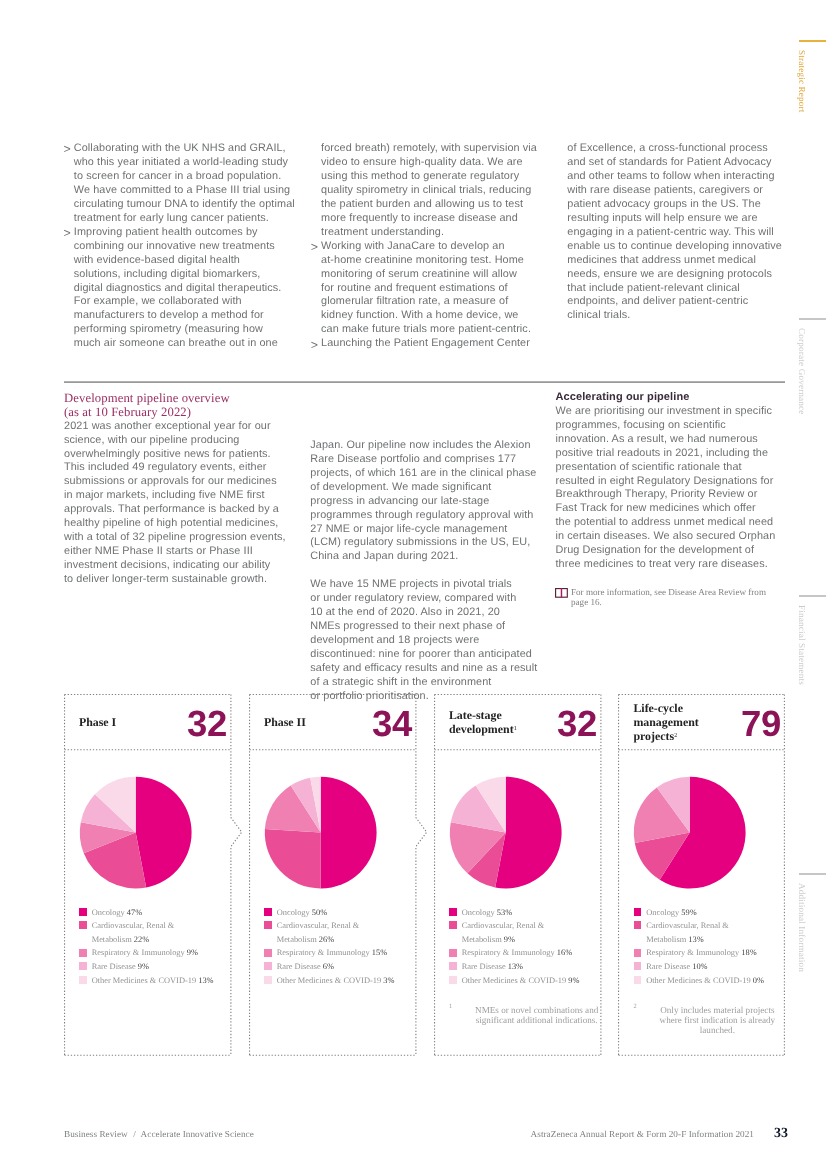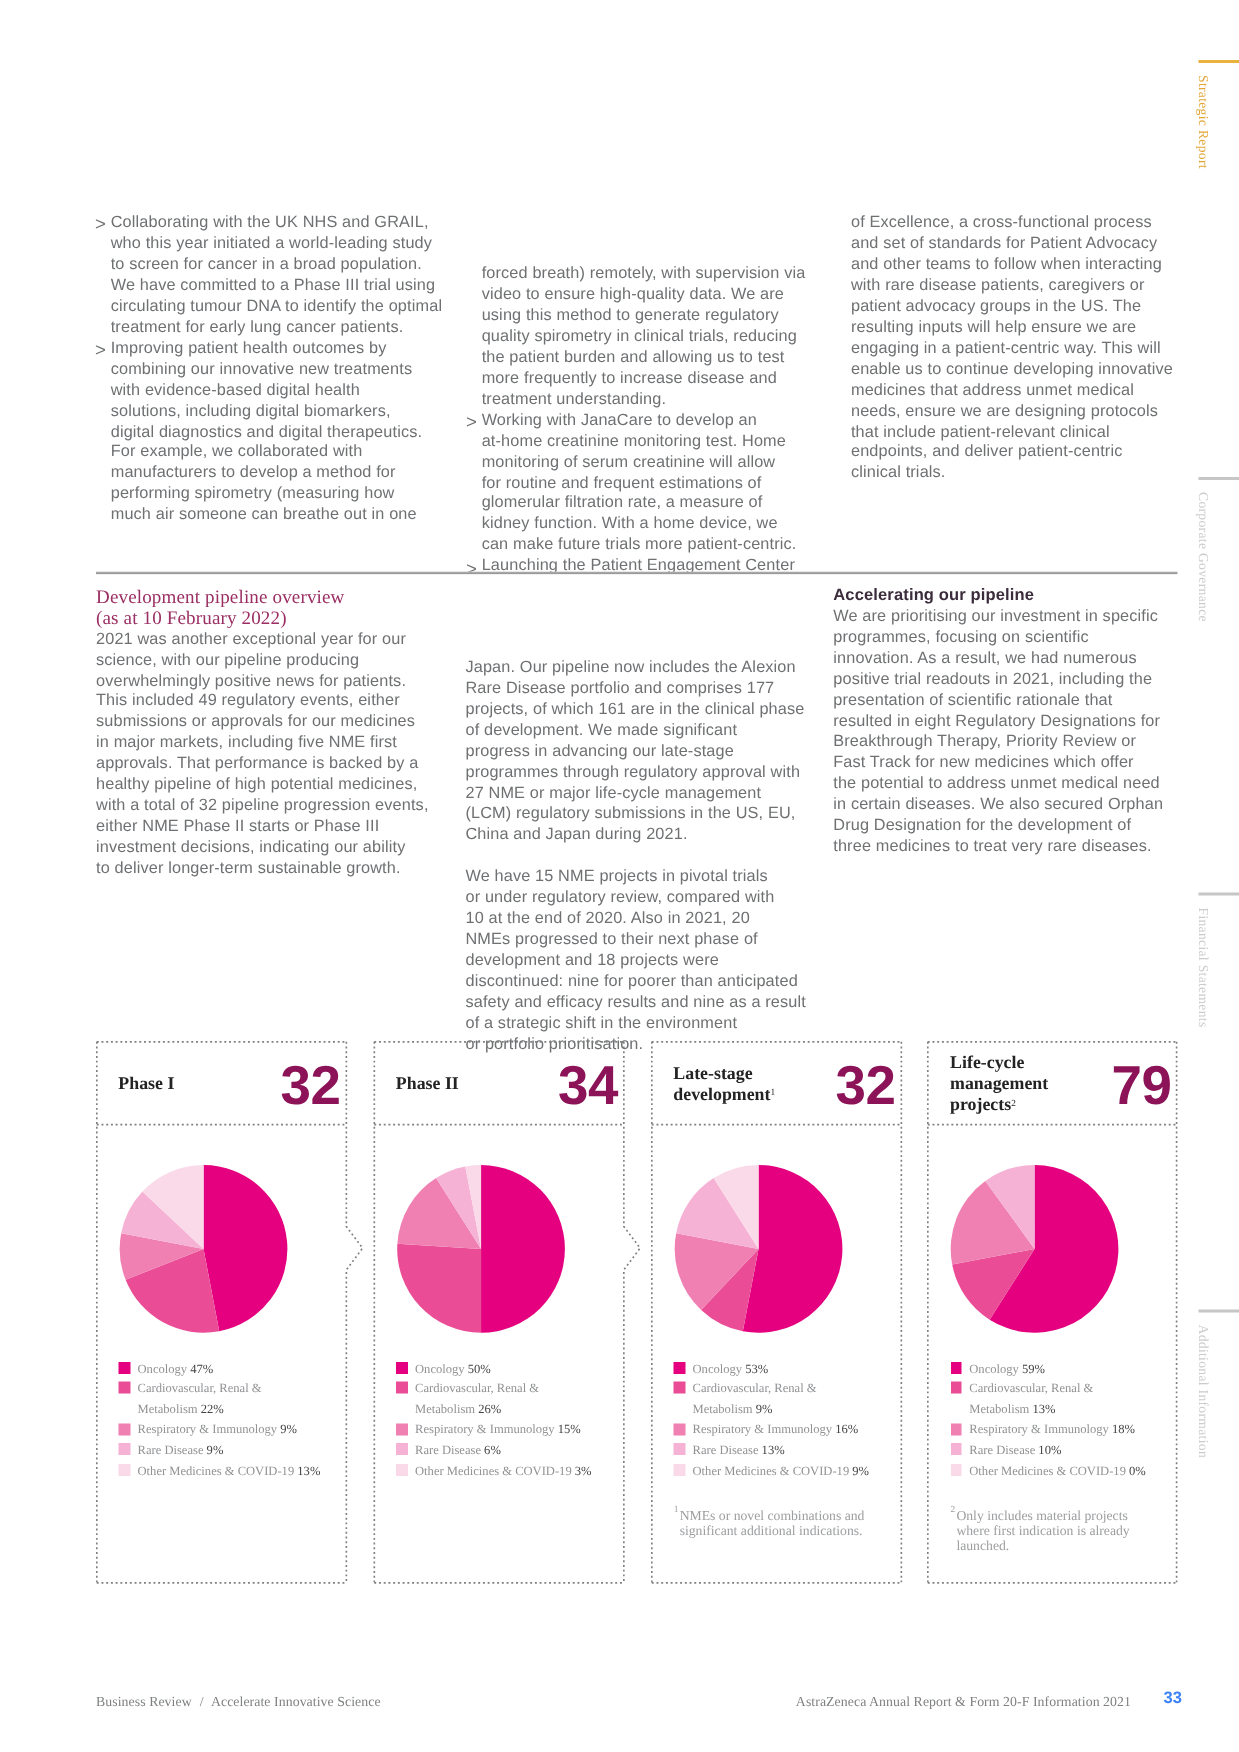--- a/index.html
+++ b/index.html
@@ -37,26 +37,26 @@
   .sup{font-size:6.2px;vertical-align:0.45em;font-weight:normal;}
   .card-title{position:absolute;font-family:"Liberation Serif",serif;font-weight:bold;font-size:11.9px;-webkit-text-stroke:0px;line-height:14.05px;color:#232323;white-space:nowrap;}
   .card-num{position:absolute;font-family:"Liberation Sans",sans-serif;font-weight:700;font-size:36.5px;line-height:36.5px;color:#8C1357;letter-spacing:-0.3px;}
   .legend{position:absolute;font-family:"Liberation Serif",serif;font-size:8.4px;color:#919294;}
   .legend .row{position:relative;height:13.6px;line-height:16.6px;padding-left:12.6px;white-space:nowrap;}
   .legend .rw{padding-left:12.6px;}
   .legend .sw{position:absolute;left:0;top:3.2px;width:7.7px;height:7.9px;}
   .legend b{color:#414244;font-weight:normal;}
   .fn{position:absolute;font-family:"Liberation Serif",serif;font-size:9.15px;line-height:10.15px;color:#9d9ea0;}
   .fn .m{position:absolute;left:0;top:-2.8px;font-size:6.3px;}
-  .fn .t{margin-left:4px;white-space:nowrap;}
+  .fn .t{margin-left:26px;white-space:nowrap;text-align:center;}
 
   
   .foot{position:absolute;font-family:"Liberation Serif",serif;font-size:9.2px;color:#7f8082;white-space:nowrap;letter-spacing:0.05px;}
   .foot .sep{padding:0 3px;}
-  .foot .pg{font-family:Liberation Sans, sans-serif;font-weight:bold;font-size:11px;color:#3b82f6;}
+  .foot .pg{font-family:Liberation Serif, serif;font-weight:bold;font-size:14px;color:#0f172a;}
 </style>
 </head>
 <body>
 
 <div class="page">
   <div class="sidetab" style="top:40.0px;">
     <div class="bar" style="background:#E8B23C;"></div>
     <div class="lbl" style="color:#E2A73A;">Strategic Report</div>
   </div>
   <div class="sidetab" style="top:317.8px;">
@@ -88,21 +88,21 @@
       <div>with evidence-based digital health</div>
       <div>solutions, including digital biomarkers,</div>
       <div>digital diagnostics and digital therapeutics.</div>
       <div>For example, we collaborated with</div>
       <div>manufacturers to develop a method for</div>
       <div>performing spirometry (measuring how</div>
       <div>much air someone can breathe out in one</div>
     </div>
   </div>
   <div class="col" style="left:311.3px;top:142px;">
-    <div style="padding-left:9.8px;margin-top:34px;">
+    <div style="padding-left:9.8px;">
       <div>forced breath) remotely, with supervision via</div>
       <div>video to ensure high-quality data. We are</div>
       <div>using this method to generate regulatory</div>
       <div>quality spirometry in clinical trials, reducing</div>
       <div>the patient burden and allowing us to test</div>
       <div>more frequently to increase disease and</div>
       <div>treatment understanding.</div>
     </div>
     <div class="li">
       <span class="mk">&gt;</span>
@@ -191,20 +191,28 @@
       <div>presentation of scientific rationale that</div>
       <div>resulted in eight Regulatory Designations for</div>
       <div>Breakthrough Therapy, Priority Review or</div>
       <div>Fast Track for new medicines which offer</div>
       <div>the potential to address unmet medical need</div>
       <div>in certain diseases. We also secured Orphan</div>
       <div>Drug Designation for the development of</div>
       <div>three medicines to treat very rare diseases.</div>
     </div>
   </div>
+  <div class="xref" style="left:555px;top:587.3px;">
+    <svg width="13.4" height="10.2" viewBox="0 0 13.4 10.2" style="position:absolute;left:0;top:0.4px;">
+      <rect x="0.6" y="0.6" width="11.7" height="8.6" fill="none" stroke="#571432" stroke-width="1.1"></rect>
+      <rect x="5.75" y="0.05" width="1.45" height="9.7" fill="#a41d60"></rect>
+    </svg>
+    <div class="tx">For more information, see Disease Area Review from</div>
+    <div class="tx">page 16.</div>
+  </div>
   <div class="foot" style="left:64px;top:1129px;">
     <span>Business Review</span>
     <span class="sep">/</span>
     <span>Accelerate Innovative Science</span>
   </div>
   <div class="foot" style="right:72px;top:1129px;">
     <span>AstraZeneca Annual Report &amp; Form 20-F Information 2021</span>
   </div>
   <div class="foot" style="right:38px;top:1126px;">
     <span class="pg">33</span>

